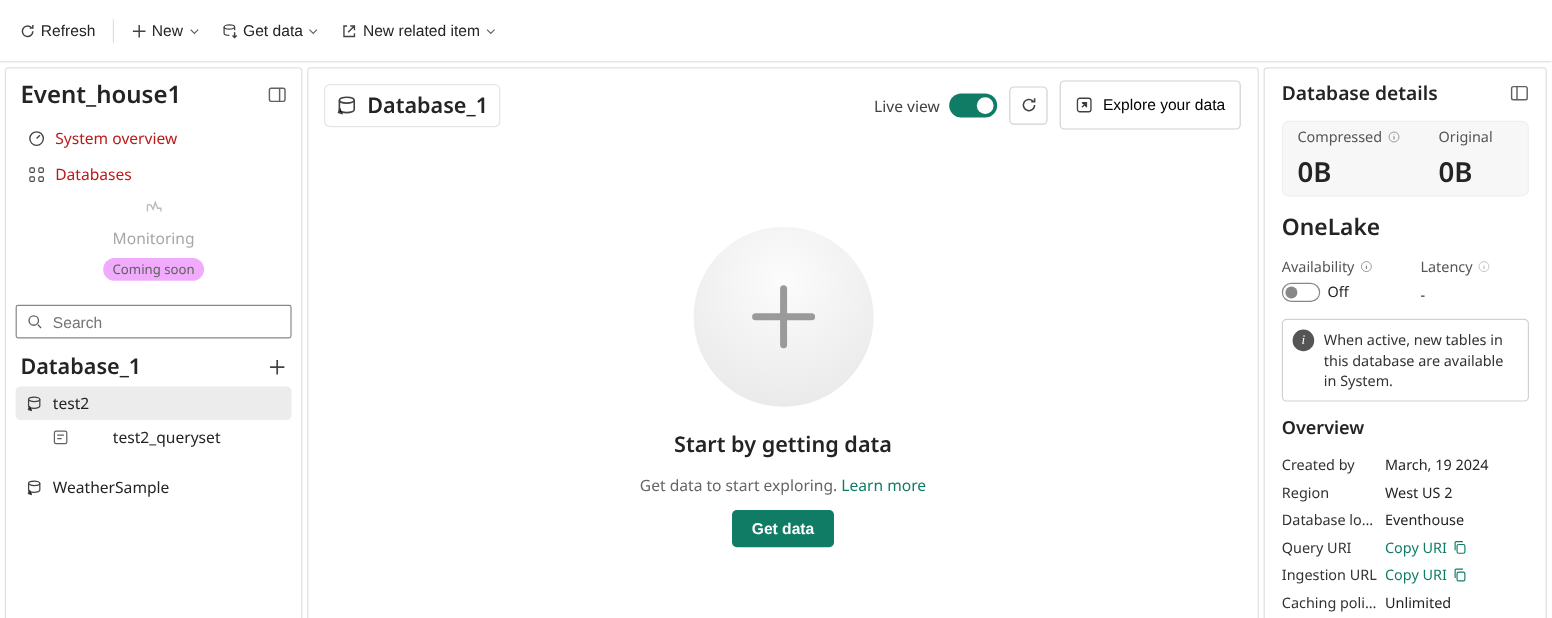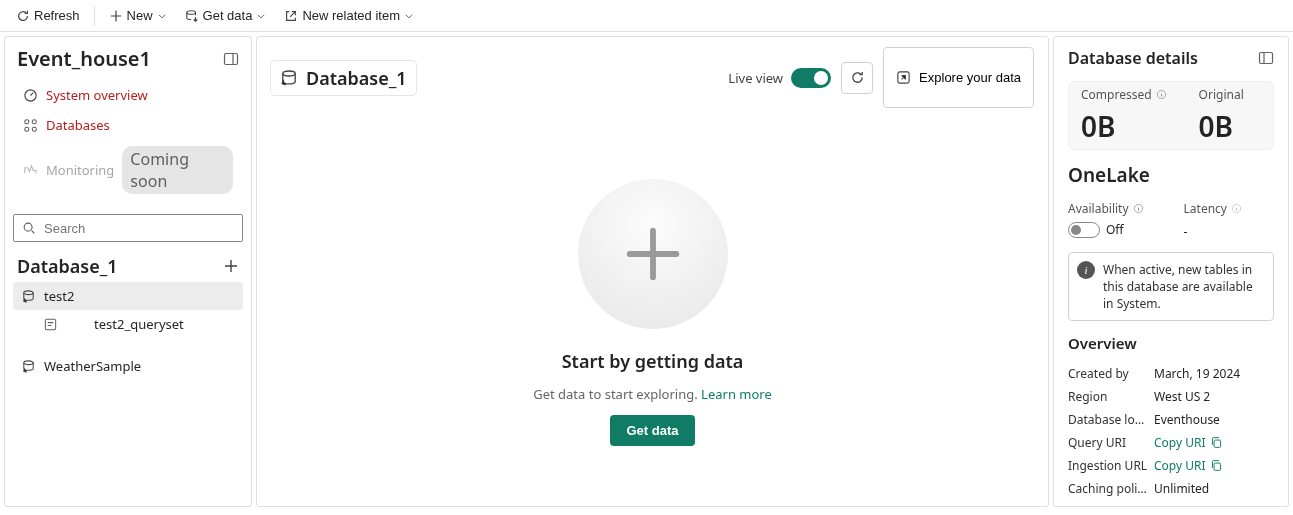--- a/index.html
+++ b/index.html
@@ -1,21 +1,21 @@
 <!DOCTYPE html>
 <html><head>
 <meta charset="utf-8">
 <style>
   * { box-sizing: border-box; }
   html, body { margin:0; padding:0; height:100%; font-family: "Segoe UI", system-ui, sans-serif; font-size:13px; color:#242424; background:#fff; }
   svg { display:block; }
 
   
   .toolbar {
-    display:flex; align-items:center; height:32px; padding:0 8px;
+    display:flex; align-items:center; height:52px; padding:0 8px;
     border-bottom:1px solid #e0e0e0; background:#fff; gap:2px;
   }
   .tbtn {
     display:flex; align-items:center; gap:4px; padding:4px 8px; border-radius:4px;
     background:transparent; border:none; cursor:pointer; font-size:13px; color:#242424;
   }
   .tsep { width:1px; height:20px; background:#e0e0e0; margin:0 4px; }
 
   
   .workspace {
@@ -30,23 +30,23 @@
   .panel.right { width:236px; flex:0 0 236px; }
 
   
   .eh-header { display:flex; align-items:center; justify-content:space-between; padding:8px 12px 4px 12px; }
   .eh-title { font-size:20px; font-weight:600; }
   .nav { padding:4px 8px; }
   .nav-item {
     display:flex; align-items:center; gap:8px; padding:6px 10px; border-radius:4px;
     cursor:pointer; color:#b91c1c;
   }
-  .nav-item.disabled { color:#a7a7a7; cursor:default; }
+  .nav-item.disabled { color:#a7a7a7; cursor:default;flex-direction:column; }
   .pill {
-    background:#e5e5e5; color:#616161; border-radius:10px; padding:2px 8px; font-size:16px;
+    background:#f0abfc; color:#616161; border-radius:10px; padding:2px 8px; font-size:11px;
   }
   .search-wrap { padding:10px 8px 10px 8px; }
   .search {
     display:flex; align-items:center; gap:6px; border:1px solid #8a8886; border-radius:2px;
     padding:4px 8px; height:28px;
   }
   .search input {
     border:none; outline:none; flex:1; font-size:13px; color:#242424; background:transparent;
   }
   .db-header {
@@ -80,21 +80,21 @@
   .toggle .knob {
     width:14px; height:14px; background:#fff; border-radius:50%;
     position:absolute; top:3px; right:3px;
   }
   .iconbtn {
     width:32px; height:32px; border:1px solid #d1d1d1; border-radius:4px;
     display:flex; align-items:center; justify-content:center; cursor:pointer; background:#fff;
   }
   .explorebtn {
     display:flex; align-items:center; gap:8px; border:1px solid #d1d1d1; border-radius:4px;
-    padding:22px 12px; cursor:pointer; background:#fff; font-size:13px;
+    padding:12px 12px; cursor:pointer; background:#fff; font-size:13px;
   }
 
   .empty-state {
     flex:1; display:flex; flex-direction:column; align-items:center; justify-content:center;
     gap:12px;
   }
   .plus-circle {
     width:150px; height:150px; border-radius:50%;
     background: radial-gradient(circle at 50% 30%, #fcfcfc, #e6e6e6);
     display:flex; align-items:center; justify-content:center;
@@ -109,21 +109,21 @@
 
   
   .right-body { padding:10px 14px; display:flex; flex-direction:column; gap:12px; overflow:auto; font-size:12px; color:#242424; }
   .right-head { display:flex; align-items:center; justify-content:space-between; }
   .sect-title { font-size:16px; font-weight:600; }
   .stat-card {
     background:#f7f7f7; border:1px solid #efefef; border-radius:6px; padding:4px 12px;
     display:flex; gap:32px;
   }
   .stat .lbl { display:flex; align-items:center; gap:4px; color:#555; font-size:12px; }
-  .stat .val { font-size:28px; font-weight:600; margin-top:4px; }
+  .stat .val { font-size:23px; font-weight:600; margin-top:4px; }
   .one-title { font-size:19px; font-weight:600; }
   .avail { display:flex; gap:40px; font-size:12px; color:#555; }
   .toggle-off {
     width:32px; height:16px; border:1px solid #888; border-radius:8px; position:relative; background:#fff;
   }
   .toggle-off .knob { width:10px; height:10px; border-radius:50%; background:#888; position:absolute; top:2px; left:2px; }
   .infobox {
     display:flex; gap:8px; border:1px solid #d1d1d1; border-radius:4px; padding:8px; font-size:12px;
     align-items:flex-start; color:#333;
   }

